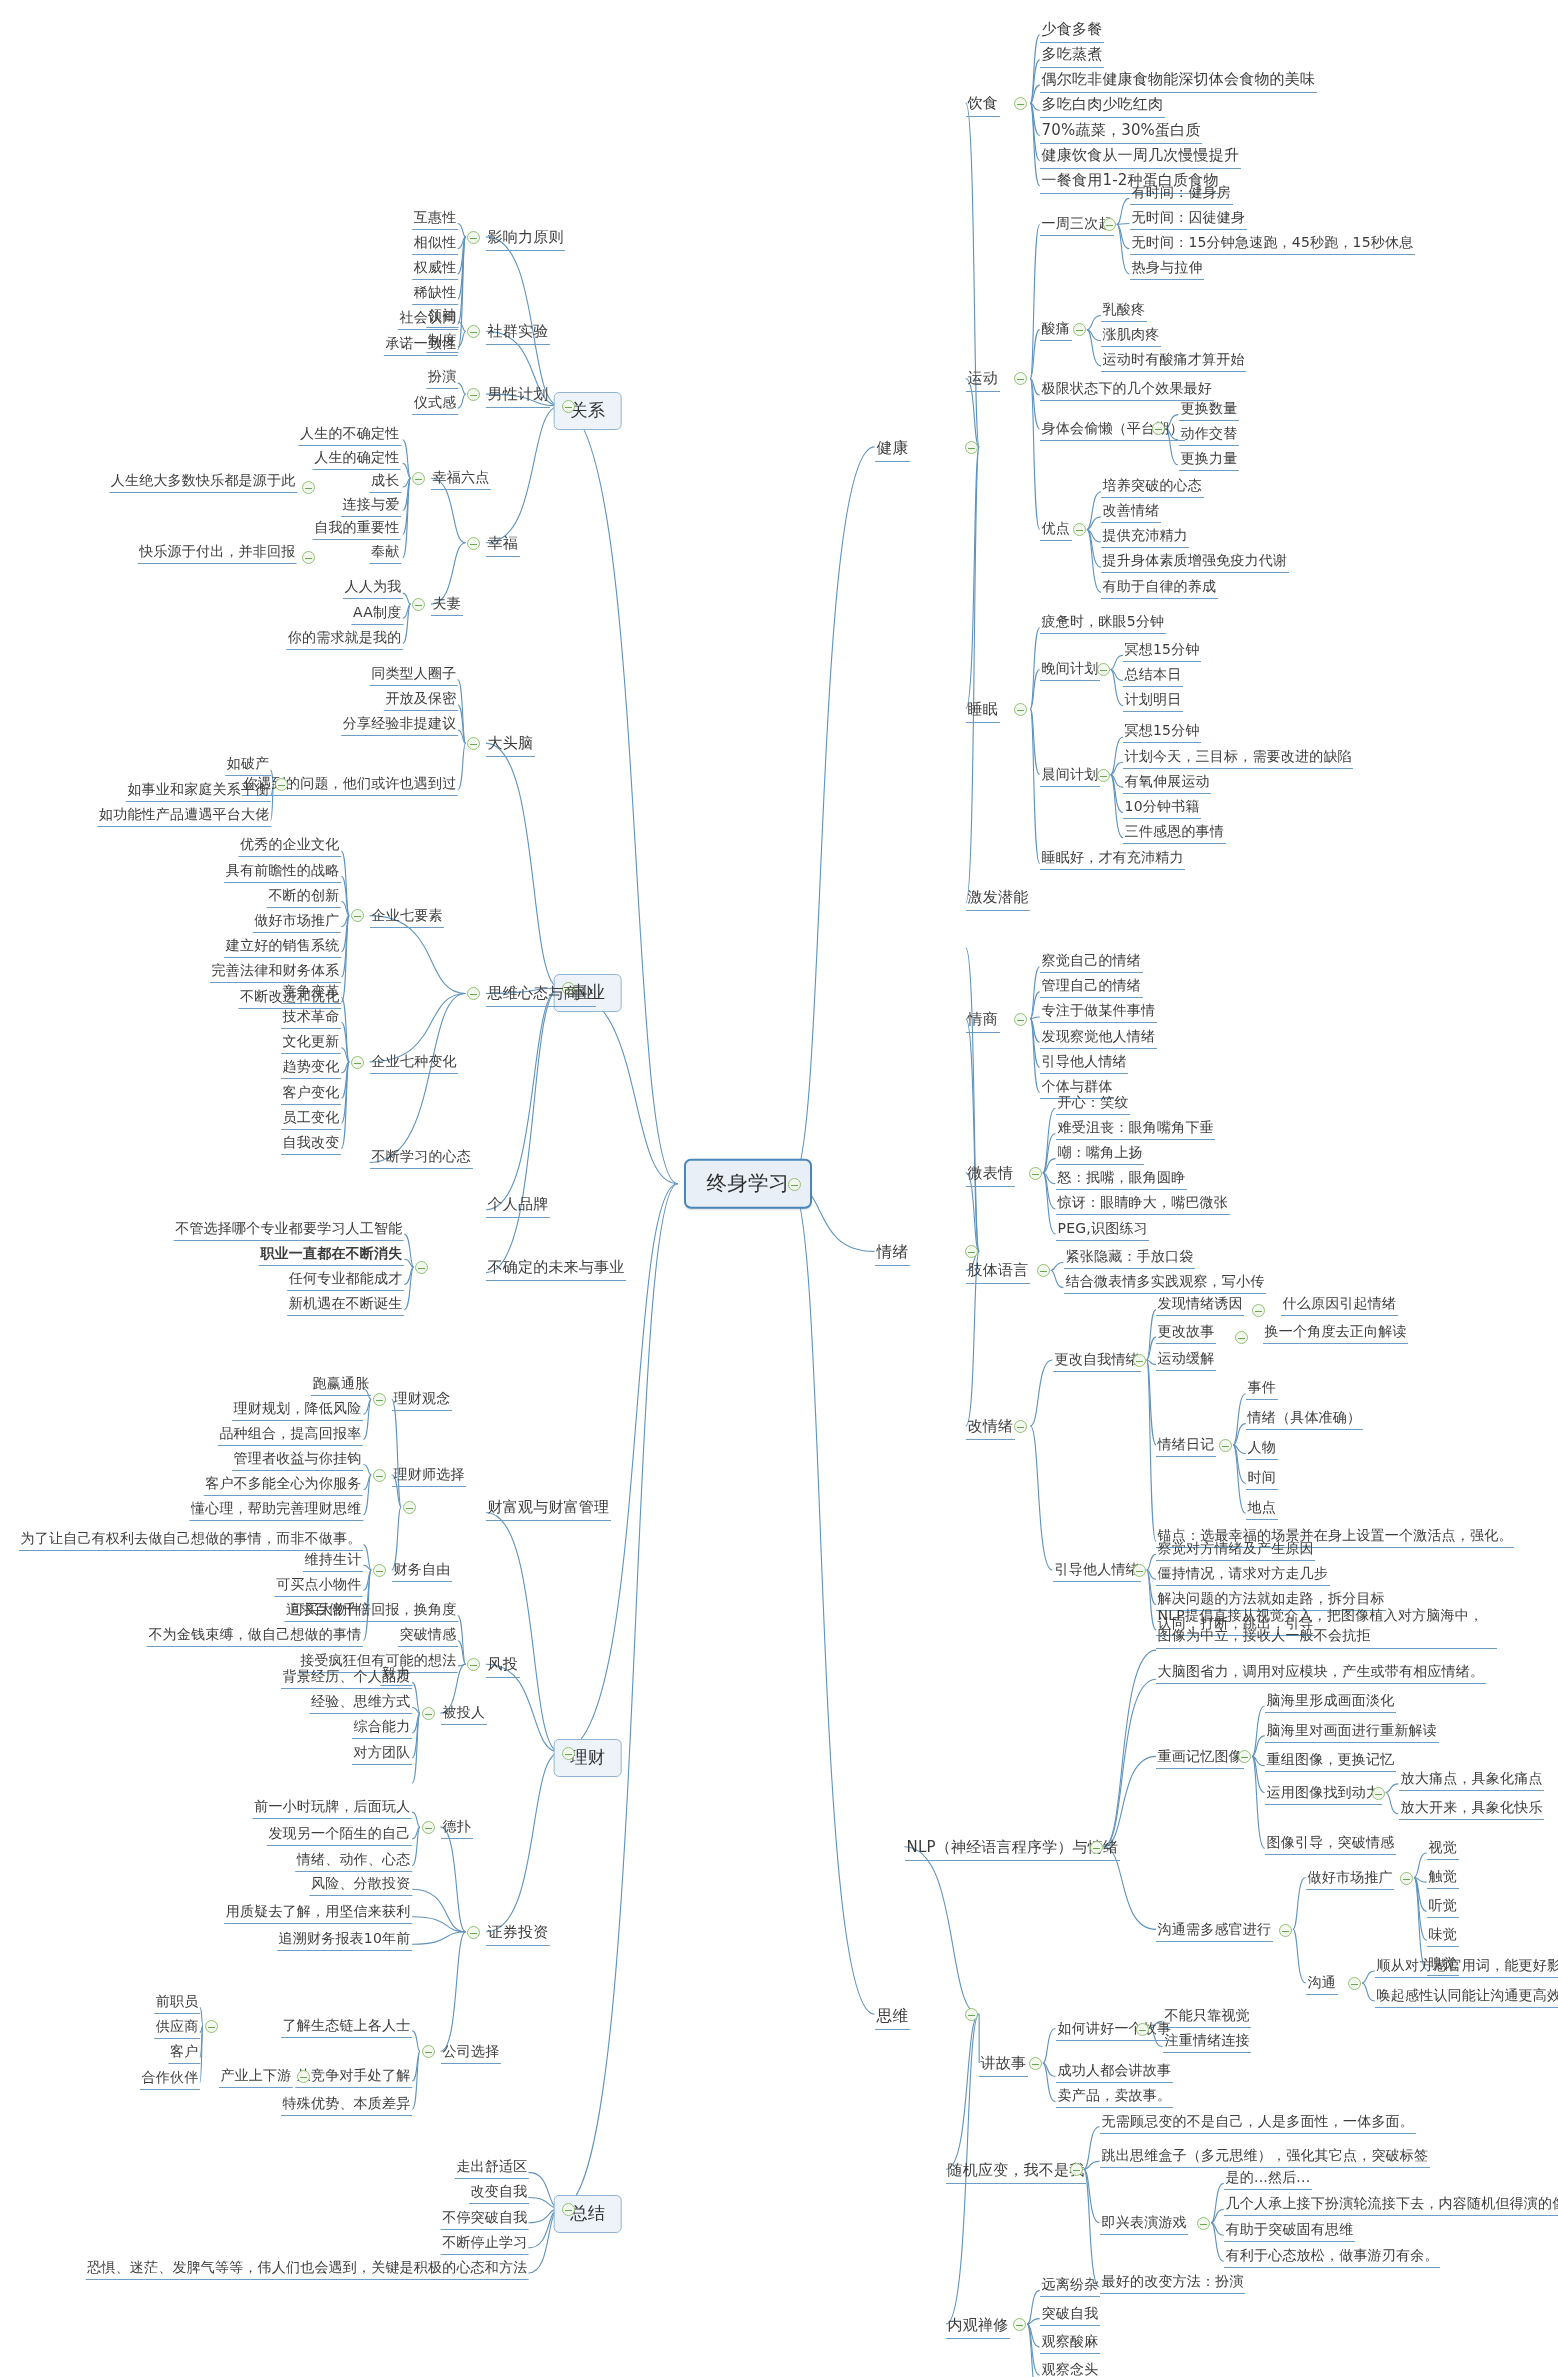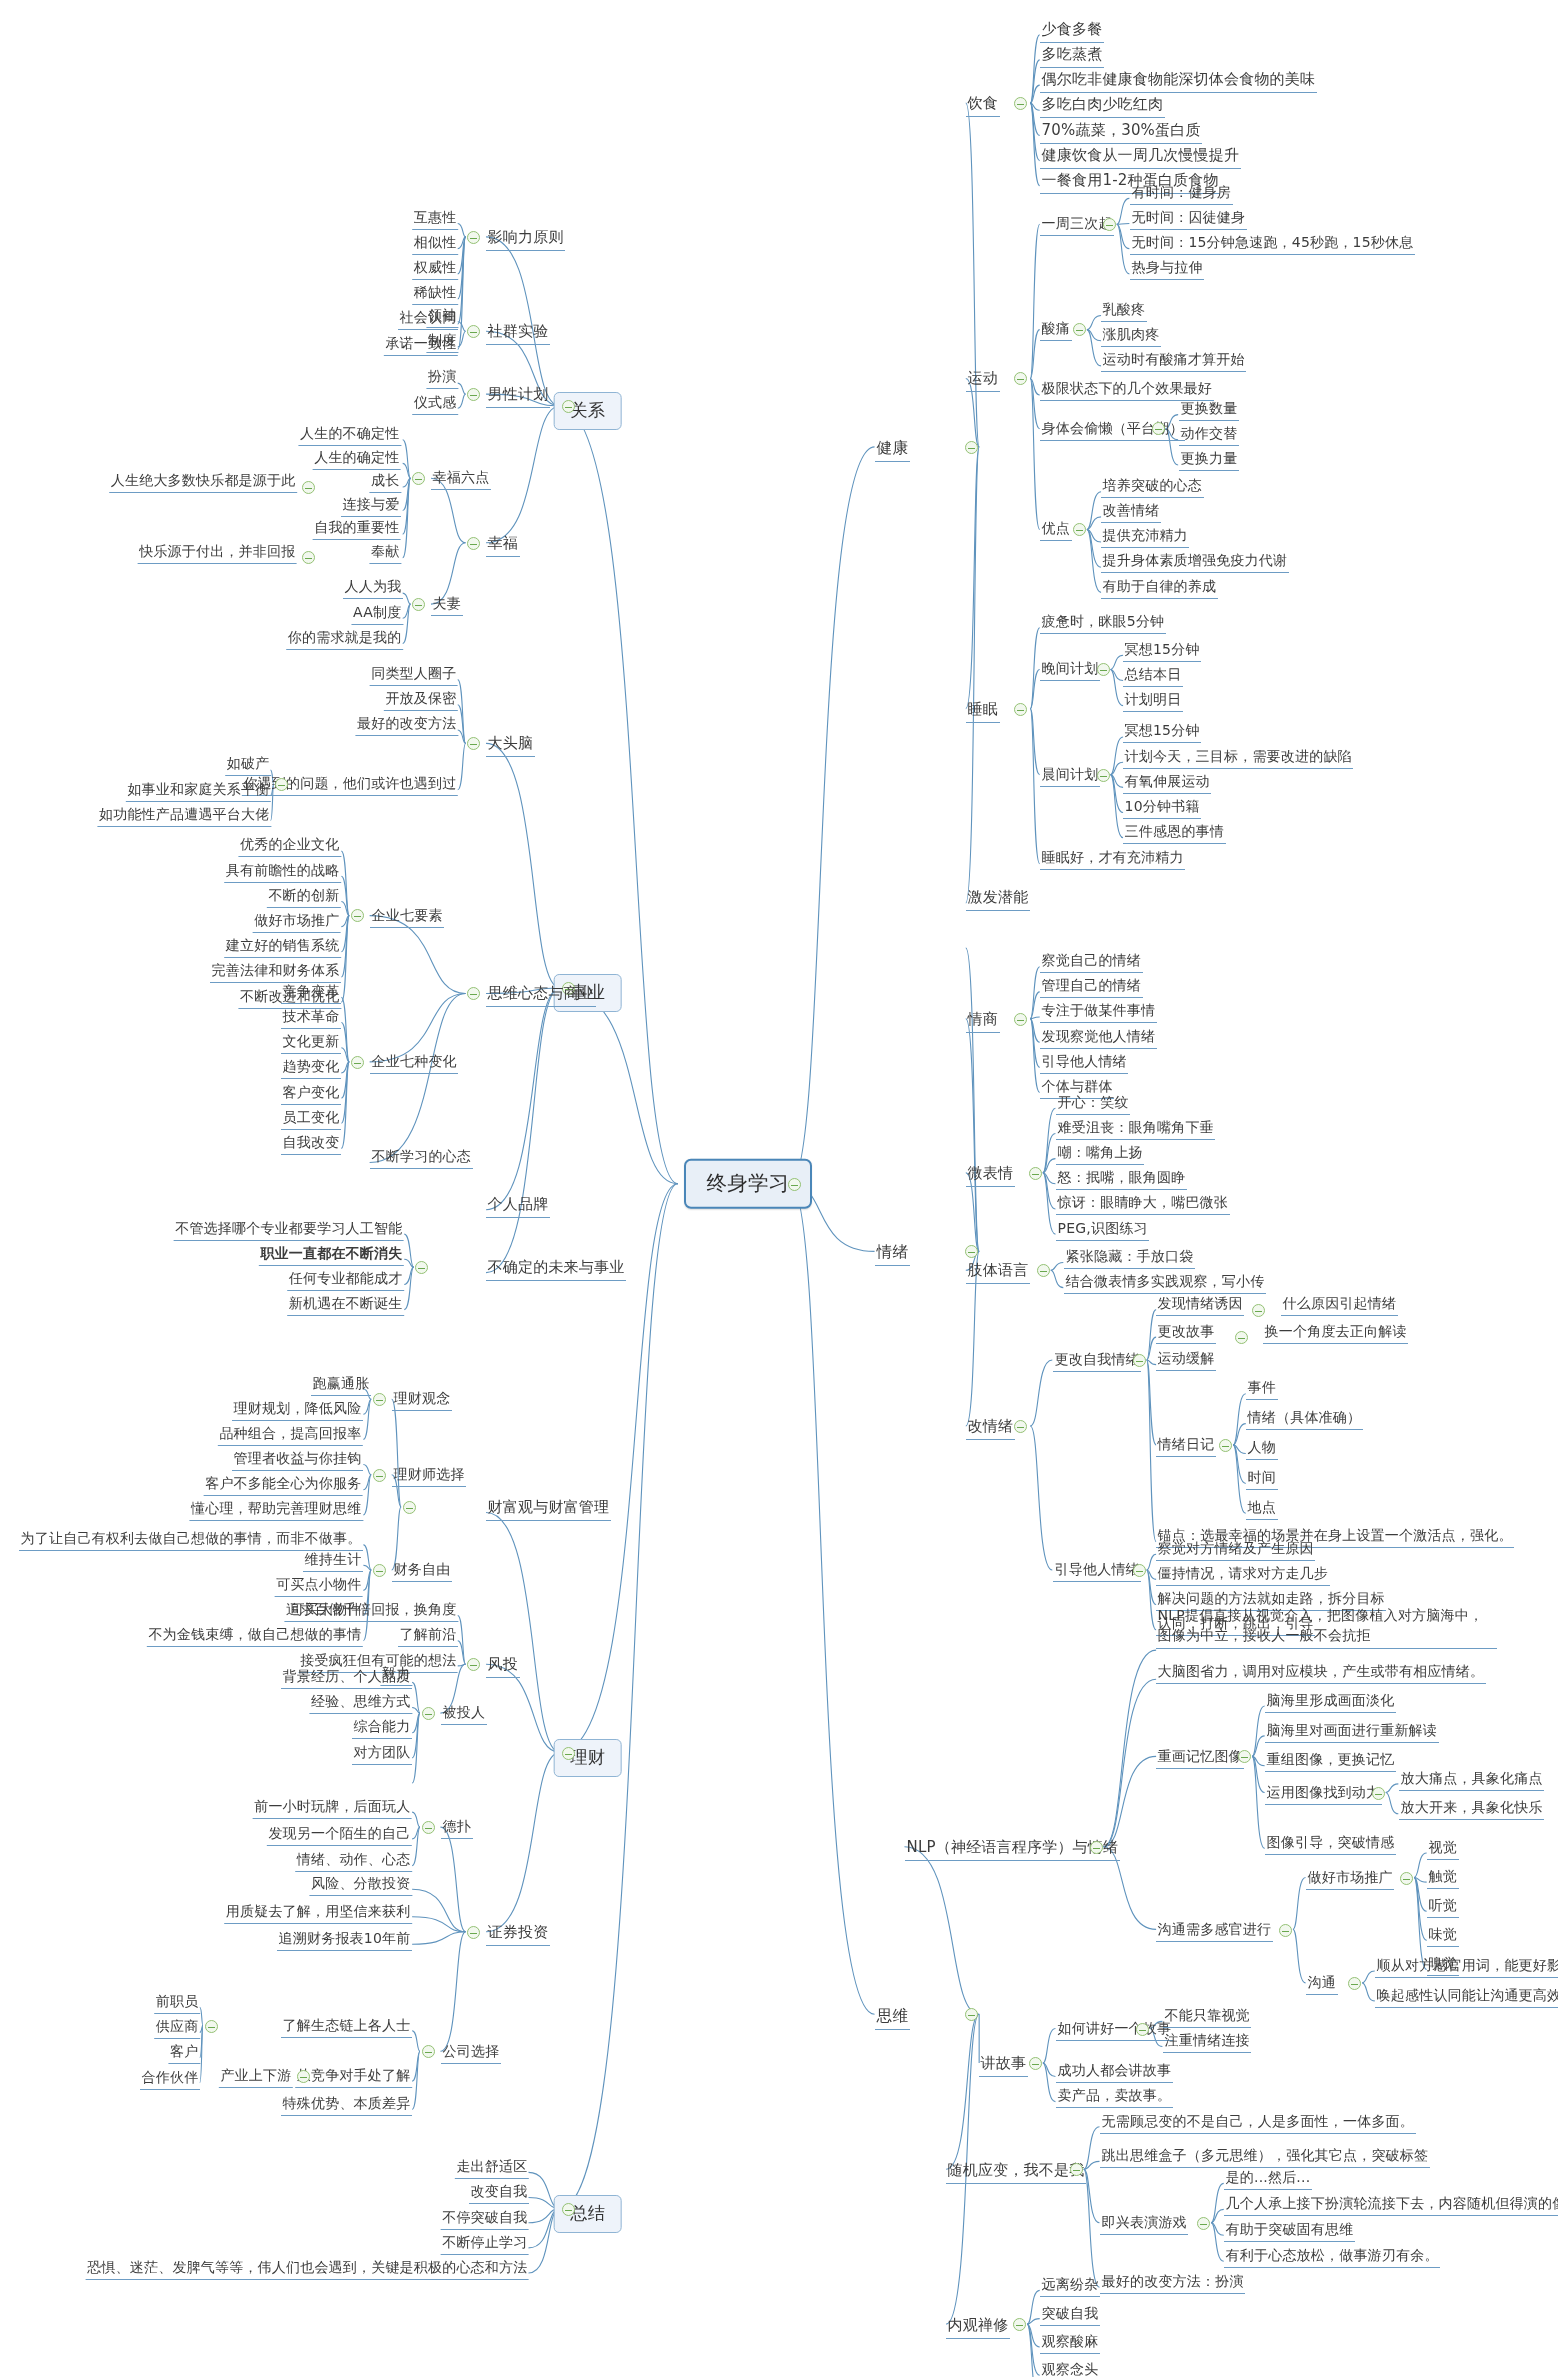--- a/index.html
+++ b/index.html
@@ -507,21 +507,21 @@
     <div class="toggle" style="left: 412px; top: 598px;"></div>
     <div class="node plain lvl4" style="left: 403px; top: 577px; transform: translateX(-100%);">人人为我</div>
     <div class="node plain lvl4" style="left: 403px; top: 603px; transform: translateX(-100%);">AA制度</div>
     <div class="node plain lvl4" style="left: 403px; top: 628px; transform: translateX(-100%);">你的需求就是我的</div>
     <div class="node lvl1" style="left: 622px; top: 974px; transform: translate(-100%, 0px);">事业</div>
     <div class="toggle" style="left: 562px; top: 982px;"></div>
     <div class="node plain lvl3" style="left: 486px; top: 733px;">大头脑</div>
     <div class="toggle" style="left: 467px; top: 737px;"></div>
     <div class="node plain lvl4" style="left: 458px; top: 664px; transform: translateX(-100%);">同类型人圈子</div>
     <div class="node plain lvl4" style="left: 458px; top: 689px; transform: translateX(-100%);">开放及保密</div>
-    <div class="node plain lvl4" style="left: 458px; top: 714px; transform: translateX(-100%);">最好的改变方法</div>
+    <div class="node plain lvl4" style="left: 458px; top: 714px; transform: translateX(-100%);">分享经验非提建议</div>
     <div class="node plain lvl4" style="left: 458px; top: 774px; transform: translateX(-100%);">你遇到的问题，他们或许也遇到过</div>
     <div class="toggle" style="left: 275px; top: 778px;"></div>
     <div class="node plain lvl4" style="left: 271px; top: 754px; transform: translateX(-100%);">如破产</div>
     <div class="node plain lvl4" style="left: 271px; top: 780px; transform: translateX(-100%);">如事业和家庭关系平衡</div>
     <div class="node plain lvl4" style="left: 271px; top: 805px; transform: translateX(-100%);">如功能性产品遭遇平台大佬</div>
     <div class="node plain lvl3" style="left: 486px; top: 983px;">思维心态与商业</div>
     <div class="toggle" style="left: 467px; top: 987px;"></div>
     <div class="node plain lvl4" style="left: 370px; top: 906px;">企业七要素</div>
     <div class="toggle" style="left: 351px; top: 909px;"></div>
     <div class="node plain lvl4" style="left: 341px; top: 835px; transform: translateX(-100%);">优秀的企业文化</div>
@@ -565,21 +565,21 @@
     <div class="node plain lvl4" style="left: 392px; top: 1560px;">财务自由</div>
     <div class="toggle" style="left: 373px; top: 1564px;"></div>
     <div class="node plain lvl4" style="left: 363px; top: 1529px; transform: translateX(-100%);">为了让自己有权利去做自己想做的事情，而非不做事。</div>
     <div class="node plain lvl4" style="left: 363px; top: 1550px; transform: translateX(-100%);">维持生计</div>
     <div class="node plain lvl4" style="left: 363px; top: 1575px; transform: translateX(-100%);">可买点小物件</div>
     <div class="node plain lvl4" style="left: 363px; top: 1600px; transform: translateX(-100%);">可买大物件</div>
     <div class="node plain lvl4" style="left: 363px; top: 1625px; transform: translateX(-100%);">不为金钱束缚，做自己想做的事情</div>
     <div class="node plain lvl3" style="left: 486px; top: 1654px;">风投</div>
     <div class="toggle" style="left: 467px; top: 1658px;"></div>
     <div class="node plain lvl4" style="left: 458px; top: 1600px; transform: translateX(-100%);">追求百倍千倍回报，换角度</div>
-    <div class="node plain lvl4" style="left: 458px; top: 1625px; transform: translateX(-100%);">了解前沿</div>
+    <div class="node plain lvl4" style="left: 458px; top: 1625px; transform: translateX(-100%);">突破情感</div>
     <div class="node plain lvl4" style="left: 458px; top: 1651px; transform: translateX(-100%);">接受疯狂但有可能的想法</div>
     <div class="node plain lvl4" style="left: 441px; top: 1703px;">被投人</div>
     <div class="toggle" style="left: 422px; top: 1707px;"></div>
     <div class="node plain lvl4" style="left: 412px; top: 1667px; transform: translateX(-100%);">背景经历、个人品质</div>
     <div class="node plain lvl4" style="left: 412px; top: 1692px; transform: translateX(-100%);">经验、思维方式</div>
     <div class="node plain lvl4" style="left: 412px; top: 1717px; transform: translateX(-100%);">综合能力</div>
     <div class="node plain lvl4" style="left: 412px; top: 1743px; transform: translateX(-100%);">对方团队</div>
     <div class="node plain lvl4" style="left: 412px; top: 1664px; transform: translateX(-100%);">毅力</div>
     <div class="node plain lvl3" style="left: 486px; top: 1922px;">证券投资</div>
     <div class="toggle" style="left: 467px; top: 1926px;"></div>

